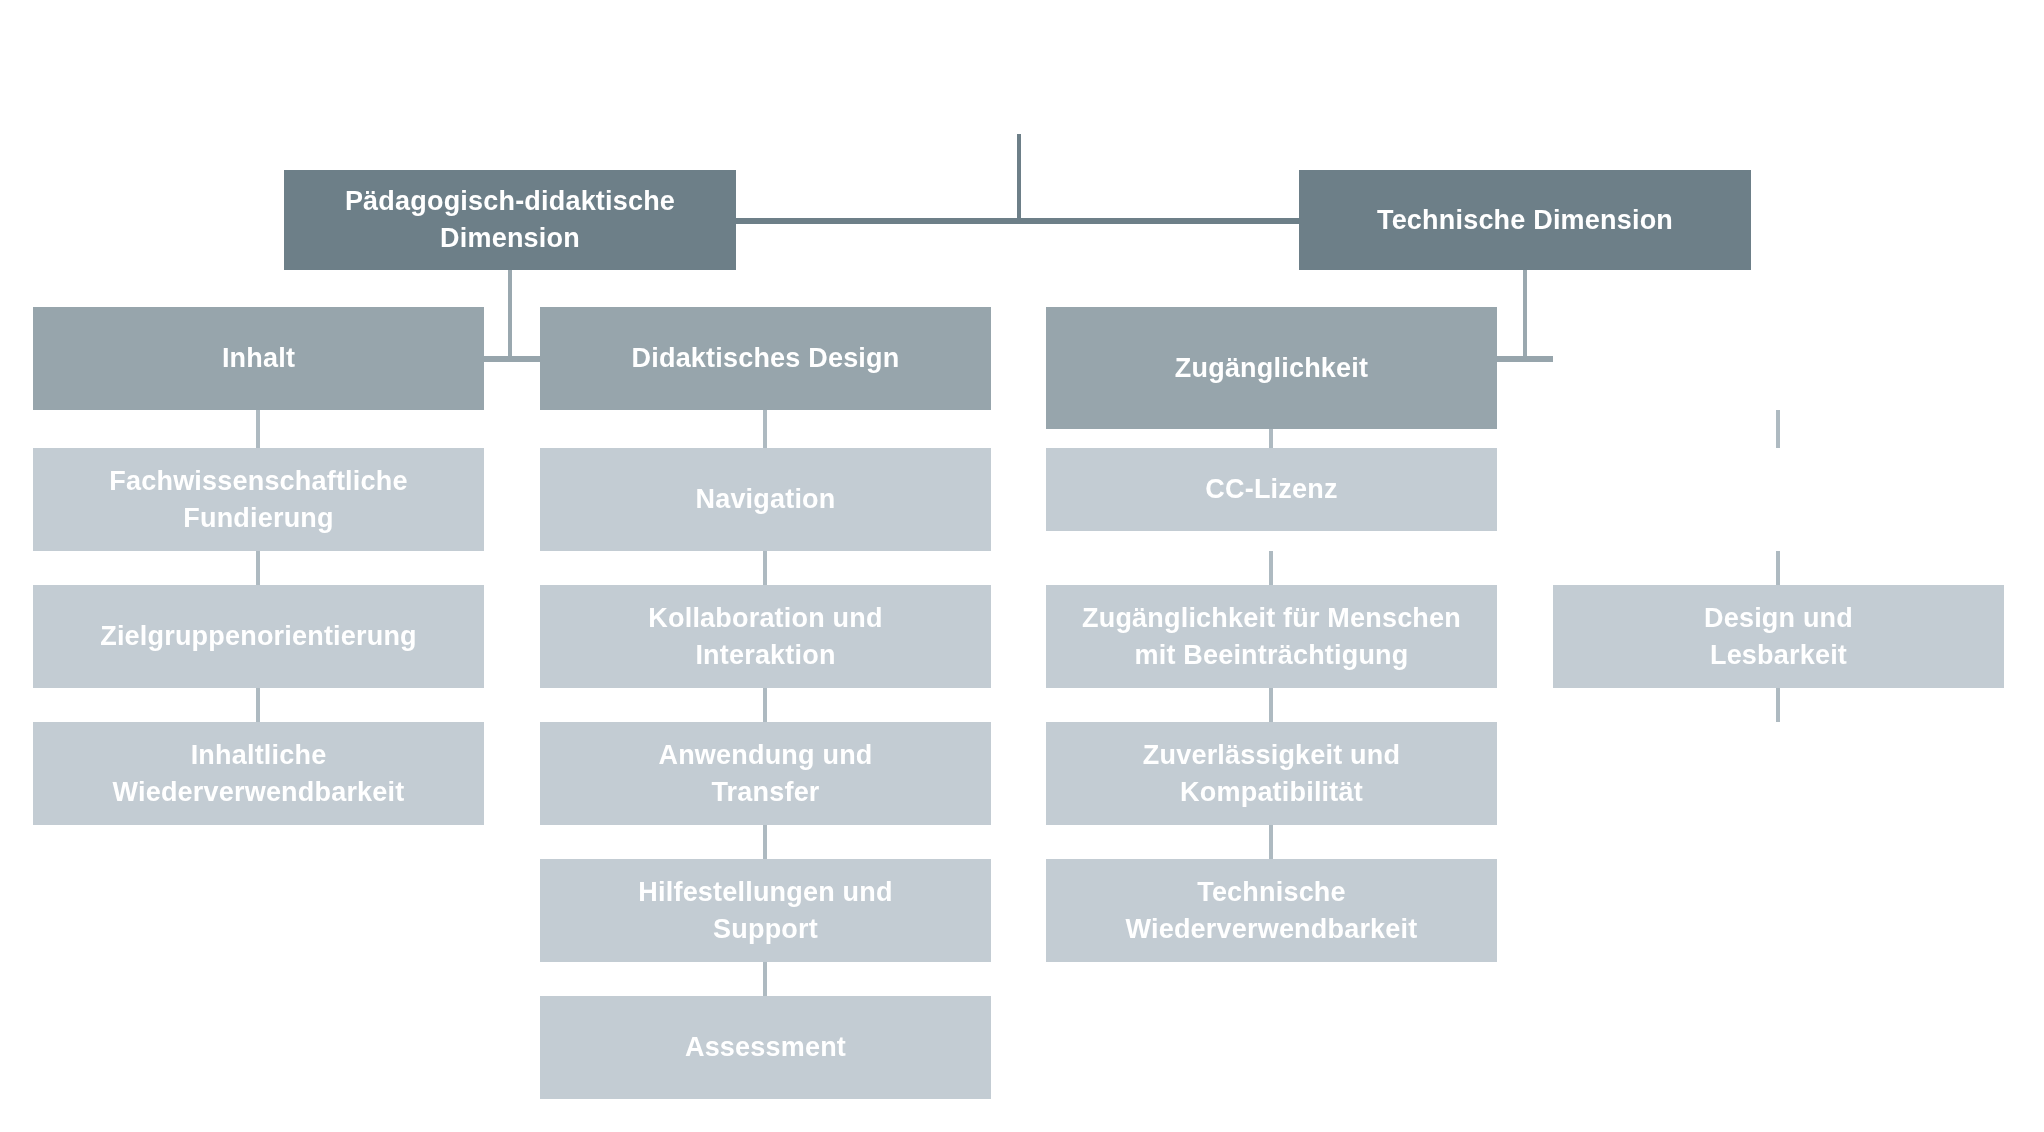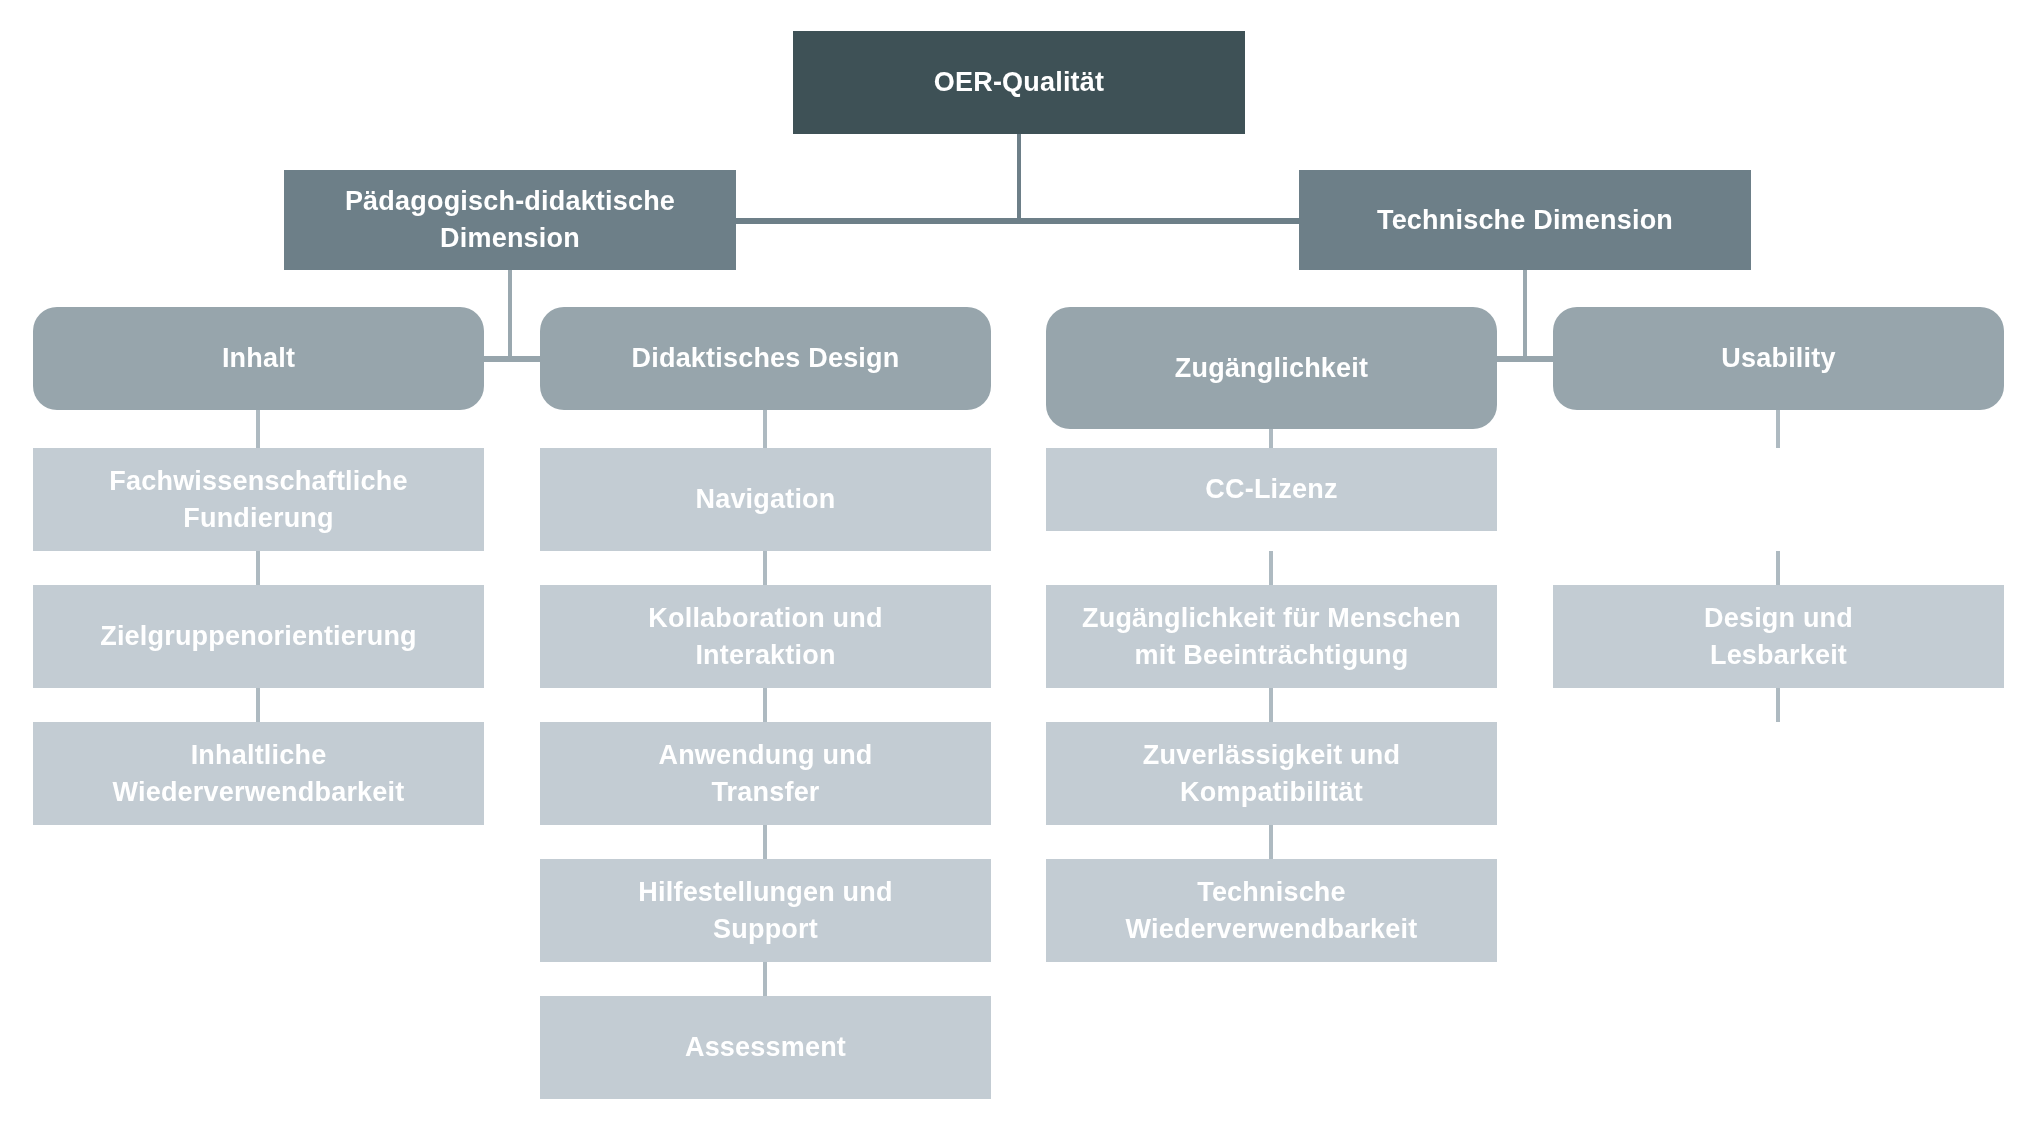--- a/index.html
+++ b/index.html
@@ -24,21 +24,21 @@
     text-align: center;
     color: #FFFFFF;
     font-weight: bold;
     font-size: 27px;
     line-height: 37px;
     white-space: pre-line;
     letter-spacing: 0.2px;
   }
   .root   { background: #3E5156; }
   .dim    { background: #6D7F88; }
-  .cat    { background: #97A5AC; border-radius: 24px; }
+  .cat    { background: #97A5AC; }
   .item   { background: #C3CCD3; }
   .conn, .stub { position: absolute; }
   .stub   { width: 4px; background: #AEBAC1; }
 </style>
 </head>
 <body>
 
 <div id="canvas">
 
   <div class="conn" style="left:1017px;top:134px;width:4px;height:90px;background:#6D7F88"></div>
@@ -61,30 +61,28 @@
 
   <div class="stub" style="left:1269px;top:410px;height:38px"></div>
   <div class="stub" style="left:1269px;top:551px;height:34px"></div>
   <div class="stub" style="left:1269px;top:688px;height:34px"></div>
   <div class="stub" style="left:1269px;top:825px;height:34px"></div>
 
   <div class="stub" style="left:1776px;top:410px;height:38px"></div>
   <div class="stub" style="left:1776px;top:551px;height:34px"></div>
   <div class="stub" style="left:1776px;top:688px;height:34px"></div>
 
-  <div class="box root" style="left:793px;top:31px;width:452px;height:103px">OER-Qualität</div>
 
   <div class="box dim" style="left:284px;top:170px;width:452px;height:100px">Pädagogisch-didaktische
 Dimension</div>
   <div class="box dim" style="left:1299px;top:170px;width:452px;height:100px">Technische Dimension</div>
 
   <div class="box cat" style="left:33px;top:307px;width:451px;height:103px">Inhalt</div>
   <div class="box cat" style="left:540px;top:307px;width:451px;height:103px">Didaktisches Design</div>
   <div class="box cat" style="left:1046px;top:307px;width:451px;height:122px">Zugänglichkeit</div>
-  <div class="box cat" style="left:1553px;top:307px;width:451px;height:103px">Usability</div>
 
   <div class="box item" style="left:33px;top:448px;width:451px;height:103px">Fachwissenschaftliche
 Fundierung</div>
   <div class="box item" style="left:33px;top:585px;width:451px;height:103px">Zielgruppenorientierung</div>
   <div class="box item" style="left:33px;top:722px;width:451px;height:103px">Inhaltliche
 Wiederverwendbarkeit</div>
 
   <div class="box item" style="left:540px;top:448px;width:451px;height:103px">Navigation</div>
   <div class="box item" style="left:540px;top:585px;width:451px;height:103px">Kollaboration und
 Interaktion</div>

